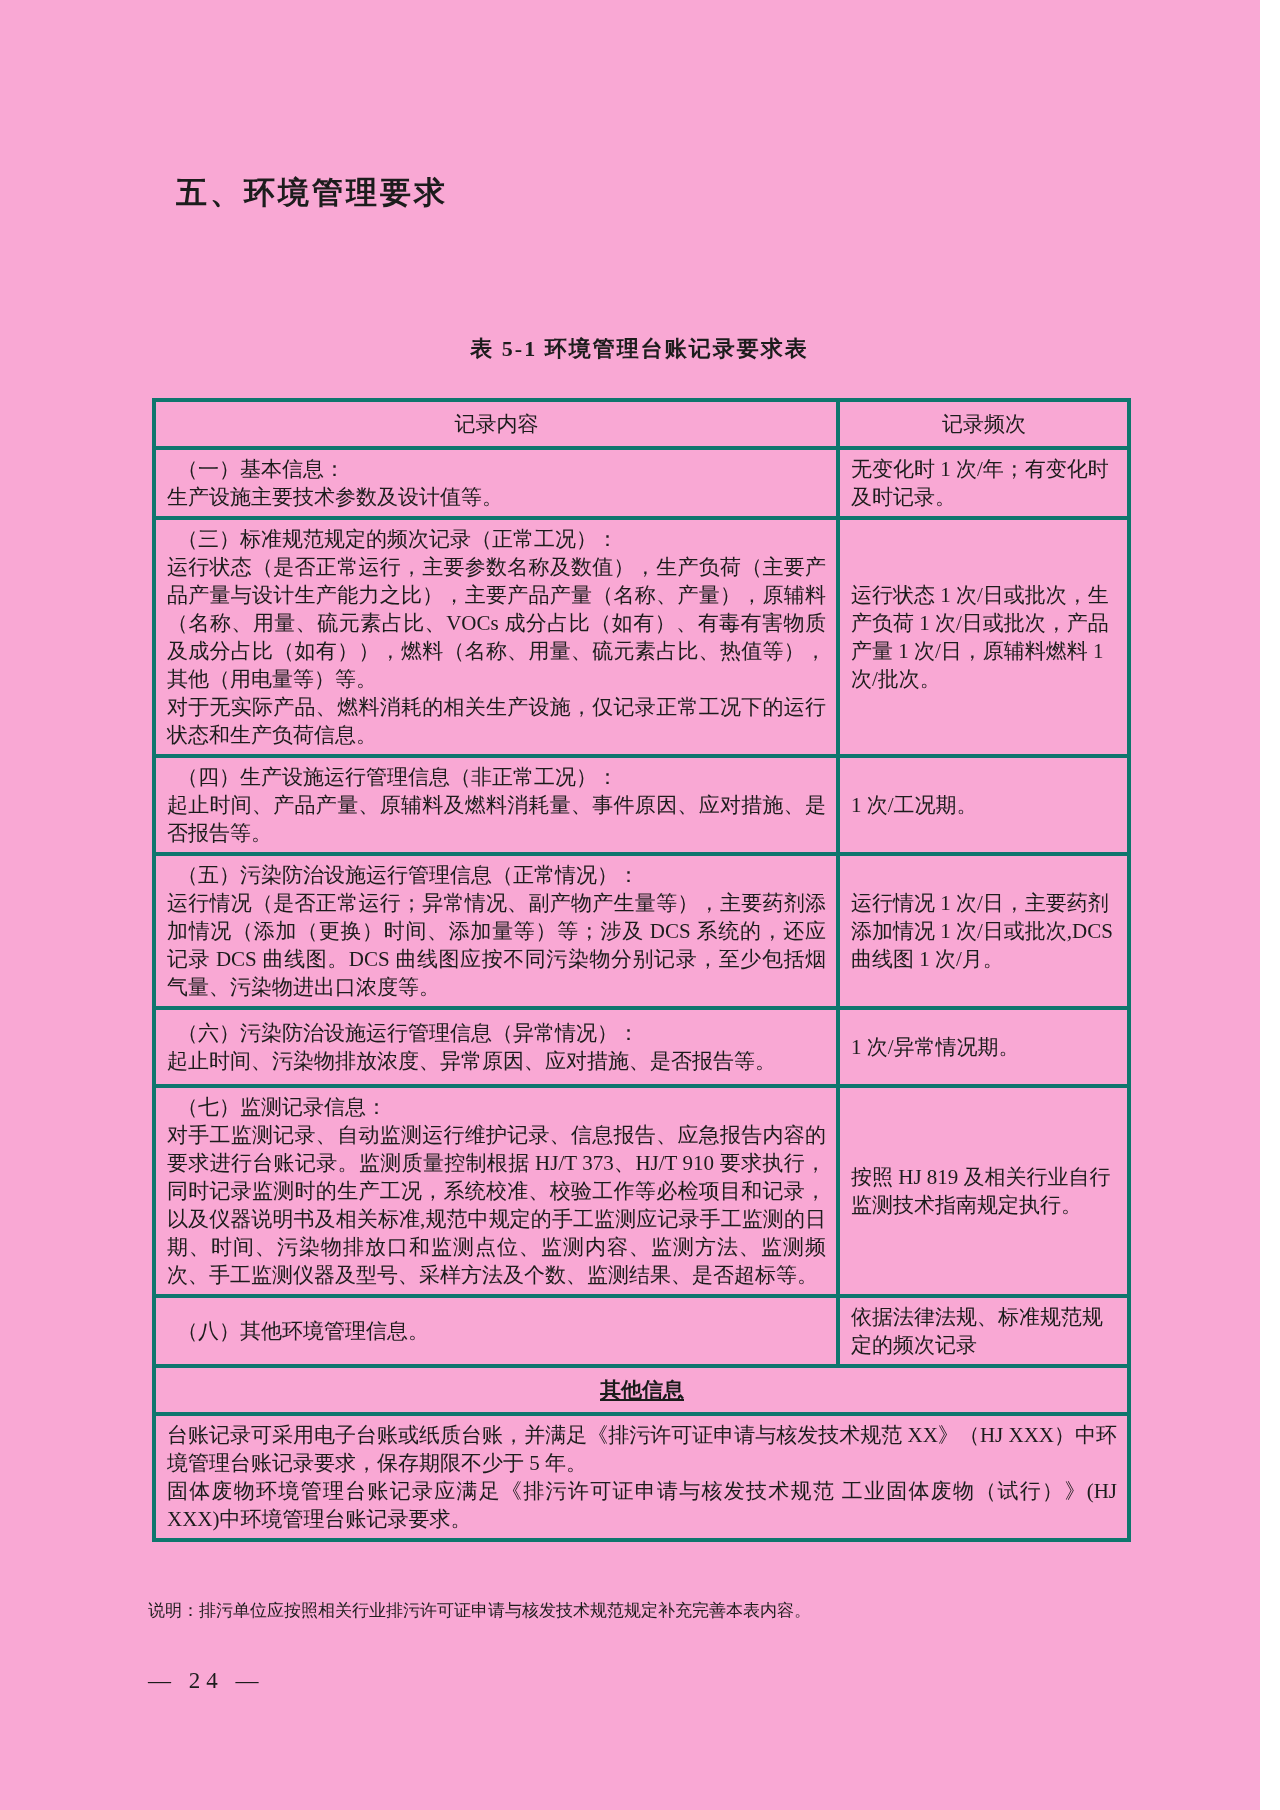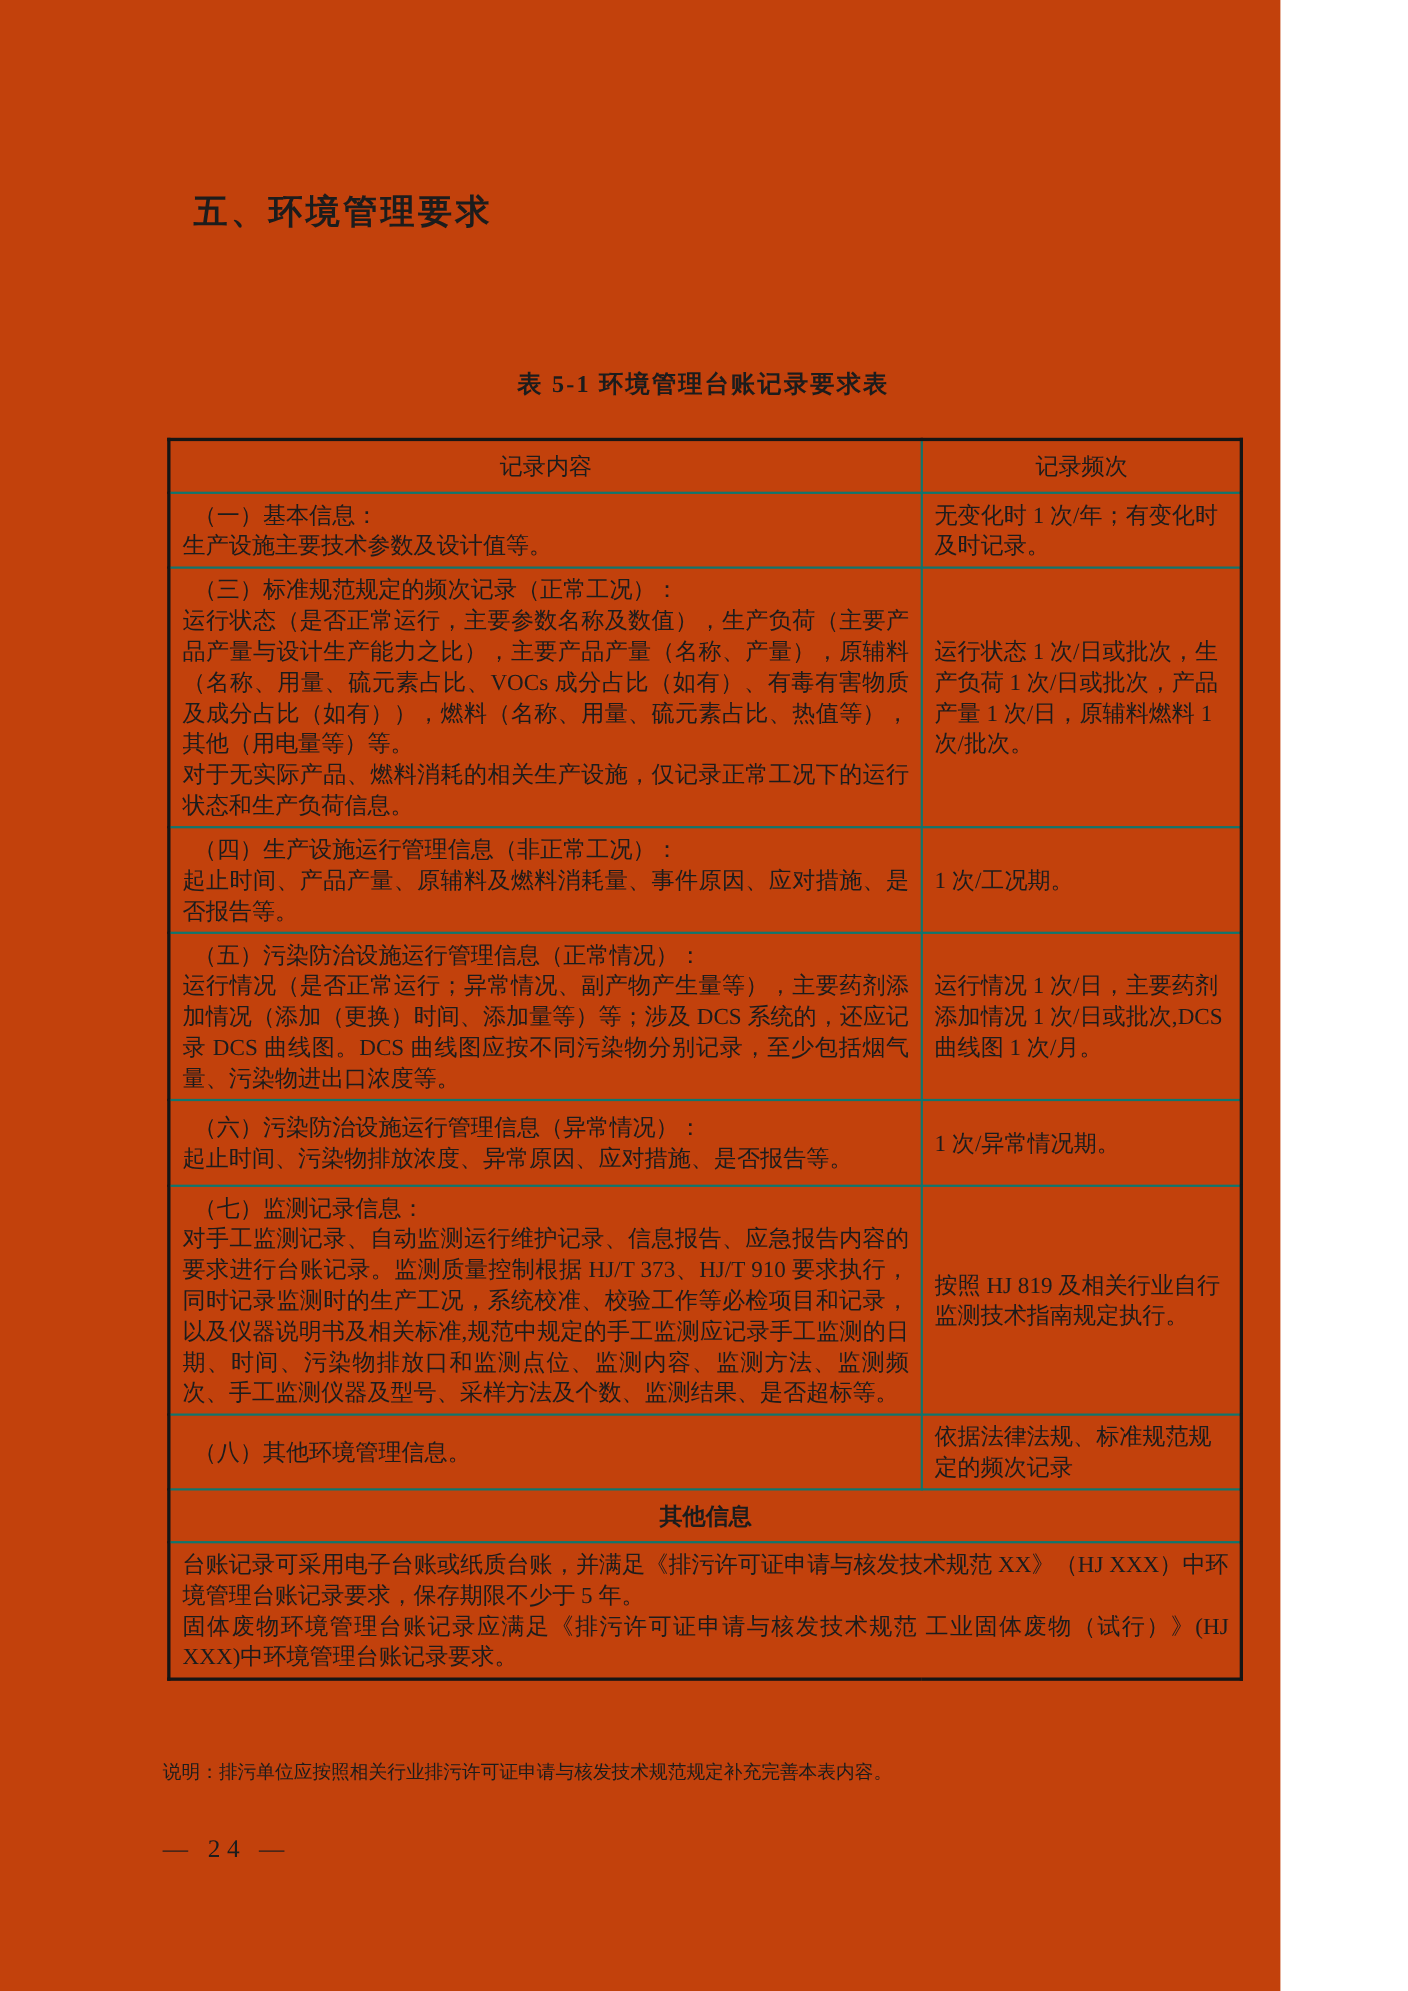--- a/index.html
+++ b/index.html
@@ -1,20 +1,20 @@
 <!DOCTYPE html>
 <html><head>
 <meta charset="utf-8">
 <style>
   html,body{margin:0;padding:0;background:#ffffff;}
   .page{
     position:relative;
-    width:1164px;
+    width:1260px;
     height:1810px;
-    background:#c2410c;
+    background:#f9a8d4;
     color:#1c1c1c;
     font-family:"Liberation Serif","DejaVu Serif",serif;
     overflow:hidden;
   }
   .section-title{
     position:absolute;
     left:176px; top:172px;
     font-family:"Liberation Sans","DejaVu Sans",sans-serif;
     font-size:31px;
     font-weight:bold;
@@ -38,38 +38,39 @@
   }
   .doc-table{
     position:absolute;
     left:152px; top:398px;
     width:975px;
     border-collapse:collapse;
     table-layout:fixed;
     border:3px solid #151515;
   }
   .doc-table td{
-    border:2px solid #0f766e;
+    border:4px solid #0f766e;
     font-size:21px;
     line-height:28px;
     vertical-align:middle;
     padding:5px 10px 5px 11px;
   }
   .hdr-cell{
     text-align:center;
     font-size:22px;
     padding:6px 4px;
   }
   .cell-title{ text-indent:10px; }
   .cell-body{ text-align:justify; }
   .cell-freq{ text-align:left; }
   .other-header{
     text-align:center;
     font-weight:bold;
     font-size:22px;
+    text-decoration:underline;
   }
   .other-body p{ margin:0; text-align:justify; }
   .note{
     position:absolute;
     left:148px; top:1596px;
     width:1000px;
     font-size:17px;
     line-height:30px;
   }
   .page-number{

